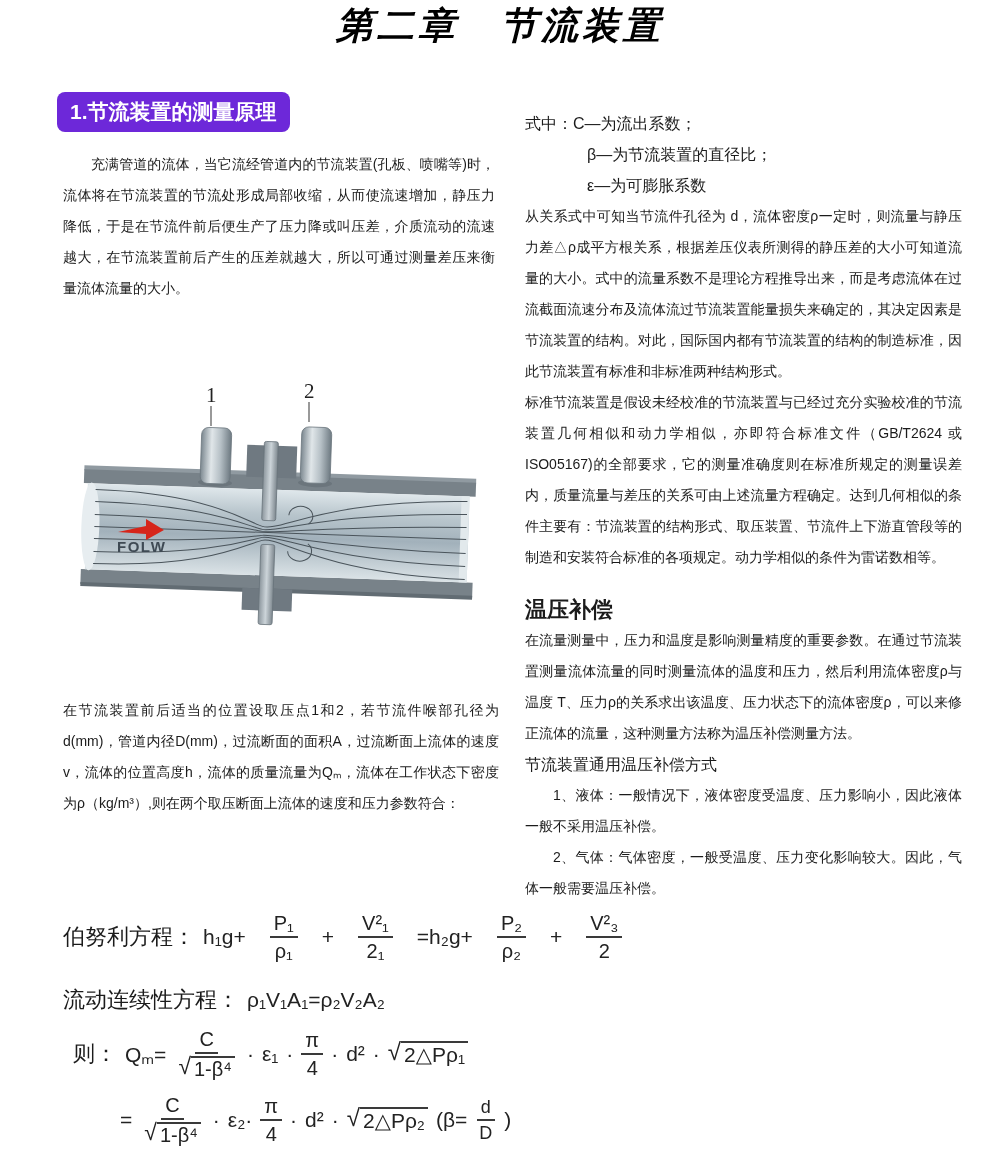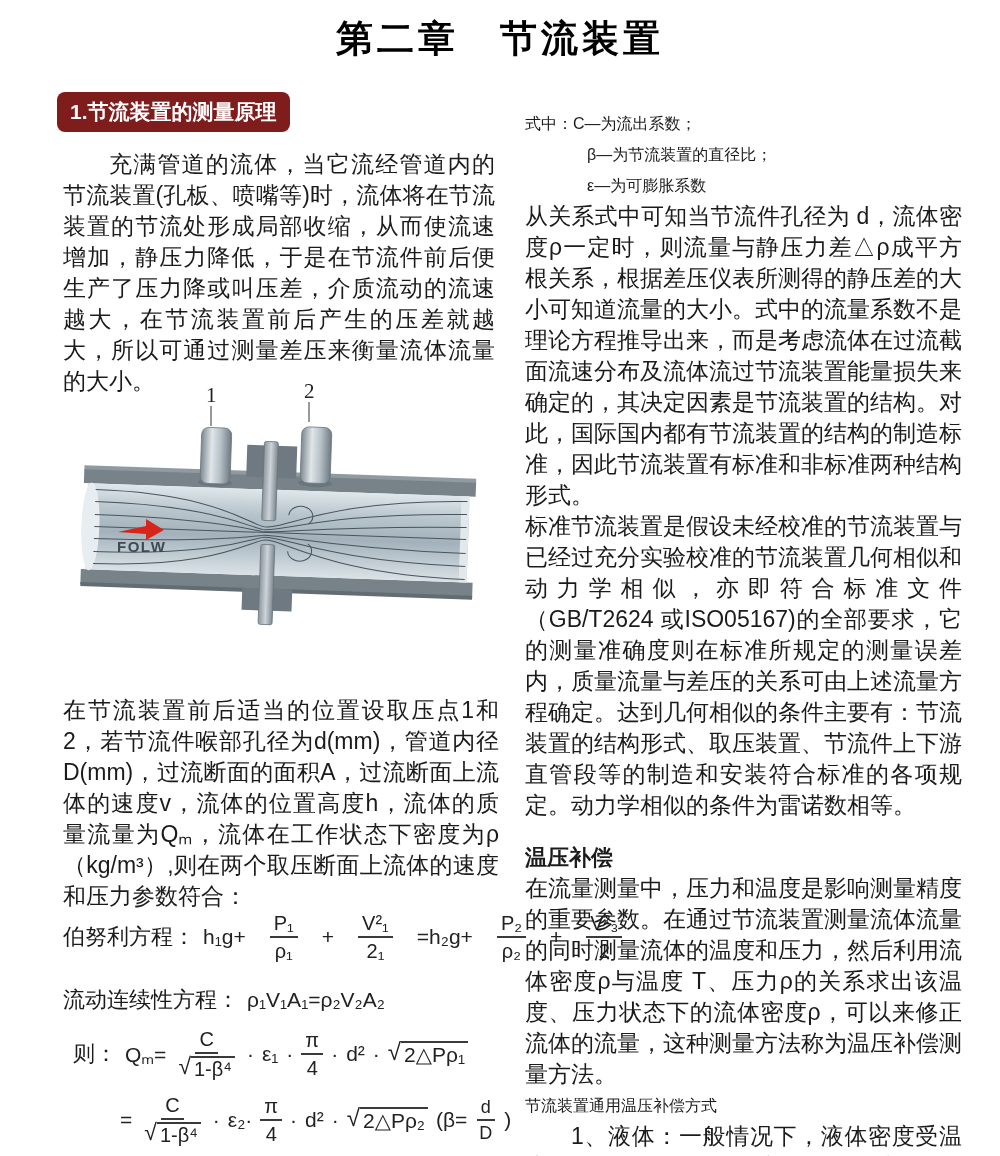--- a/index.html
+++ b/index.html
@@ -1,30 +1,30 @@
 <!DOCTYPE html>
 <html><head>
 <meta charset="utf-8">
 <style>
   html,body { margin:0; padding:0; background:#ffffff; }
   .page {
     position:relative; width:1000px; height:1156px; background:#ffffff;
     font-family:"Liberation Sans", sans-serif; color:#1b1b1b; overflow:hidden;
   }
   .title {
-    position:absolute; top:14px; left:0; width:100%; text-align:center;
+    position:absolute; top:1px; left:0; width:100%; text-align:center;
     font-family:"Liberation Serif", serif; font-weight:bold; font-size:37px;
-    letter-spacing:4px; color:#000;
+    letter-spacing:4px; color:#000;font-style:italic;
   }
   .badge {
     position:absolute; left:57px; top:92px;
-    background:#7f1d1d; color:#ffffff; font-weight:bold; font-size:21px;
+    background:#6d28d9; color:#ffffff; font-weight:bold; font-size:21px;
     padding:7px 13px 8px 13px; border-radius:8px; line-height:1.2;
   }
-  .para { font-size:23px; line-height:31px; text-align:justify; color:#1b1b1b; margin:0; }
+  .para { font-size:14px; line-height:31px; text-align:justify; color:#1b1b1b; margin:0; }
   .p1 { position:absolute; left:63px; top:149px; width:432px; text-indent:2em; }
   .p2 { position:absolute; left:63px; top:695px; width:436px; }
 
   .right-col { position:absolute; left:525px; top:108px; width:437px; }
   .rline { font-size:16px; line-height:31px; margin:0; }
   .indent { padding-left:62px; }
   .tp-heading { font-size:22px; font-weight:bold; line-height:31px; margin:21px 0 0 0; }
   .item { text-indent:2em; }
 
   .diagram { position:absolute; left:60px; top:380px; width:440px; height:294px; }

